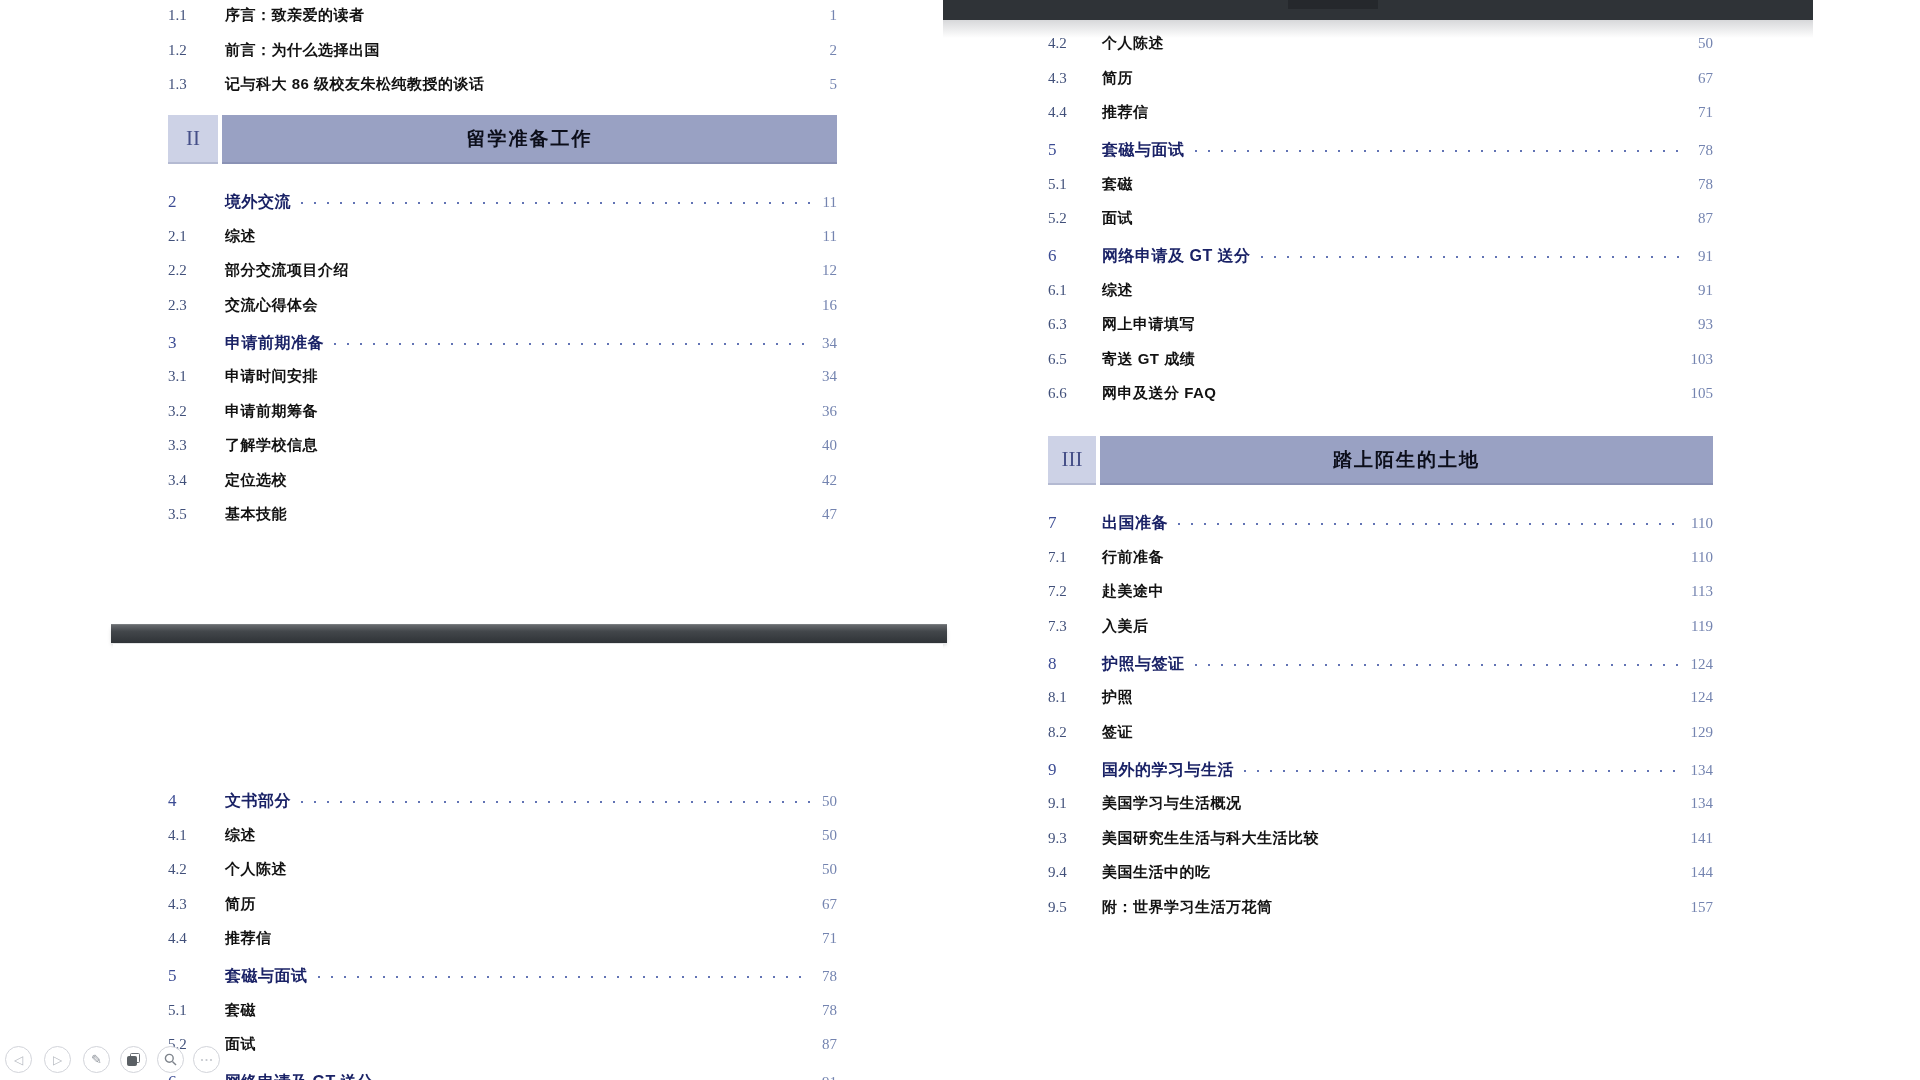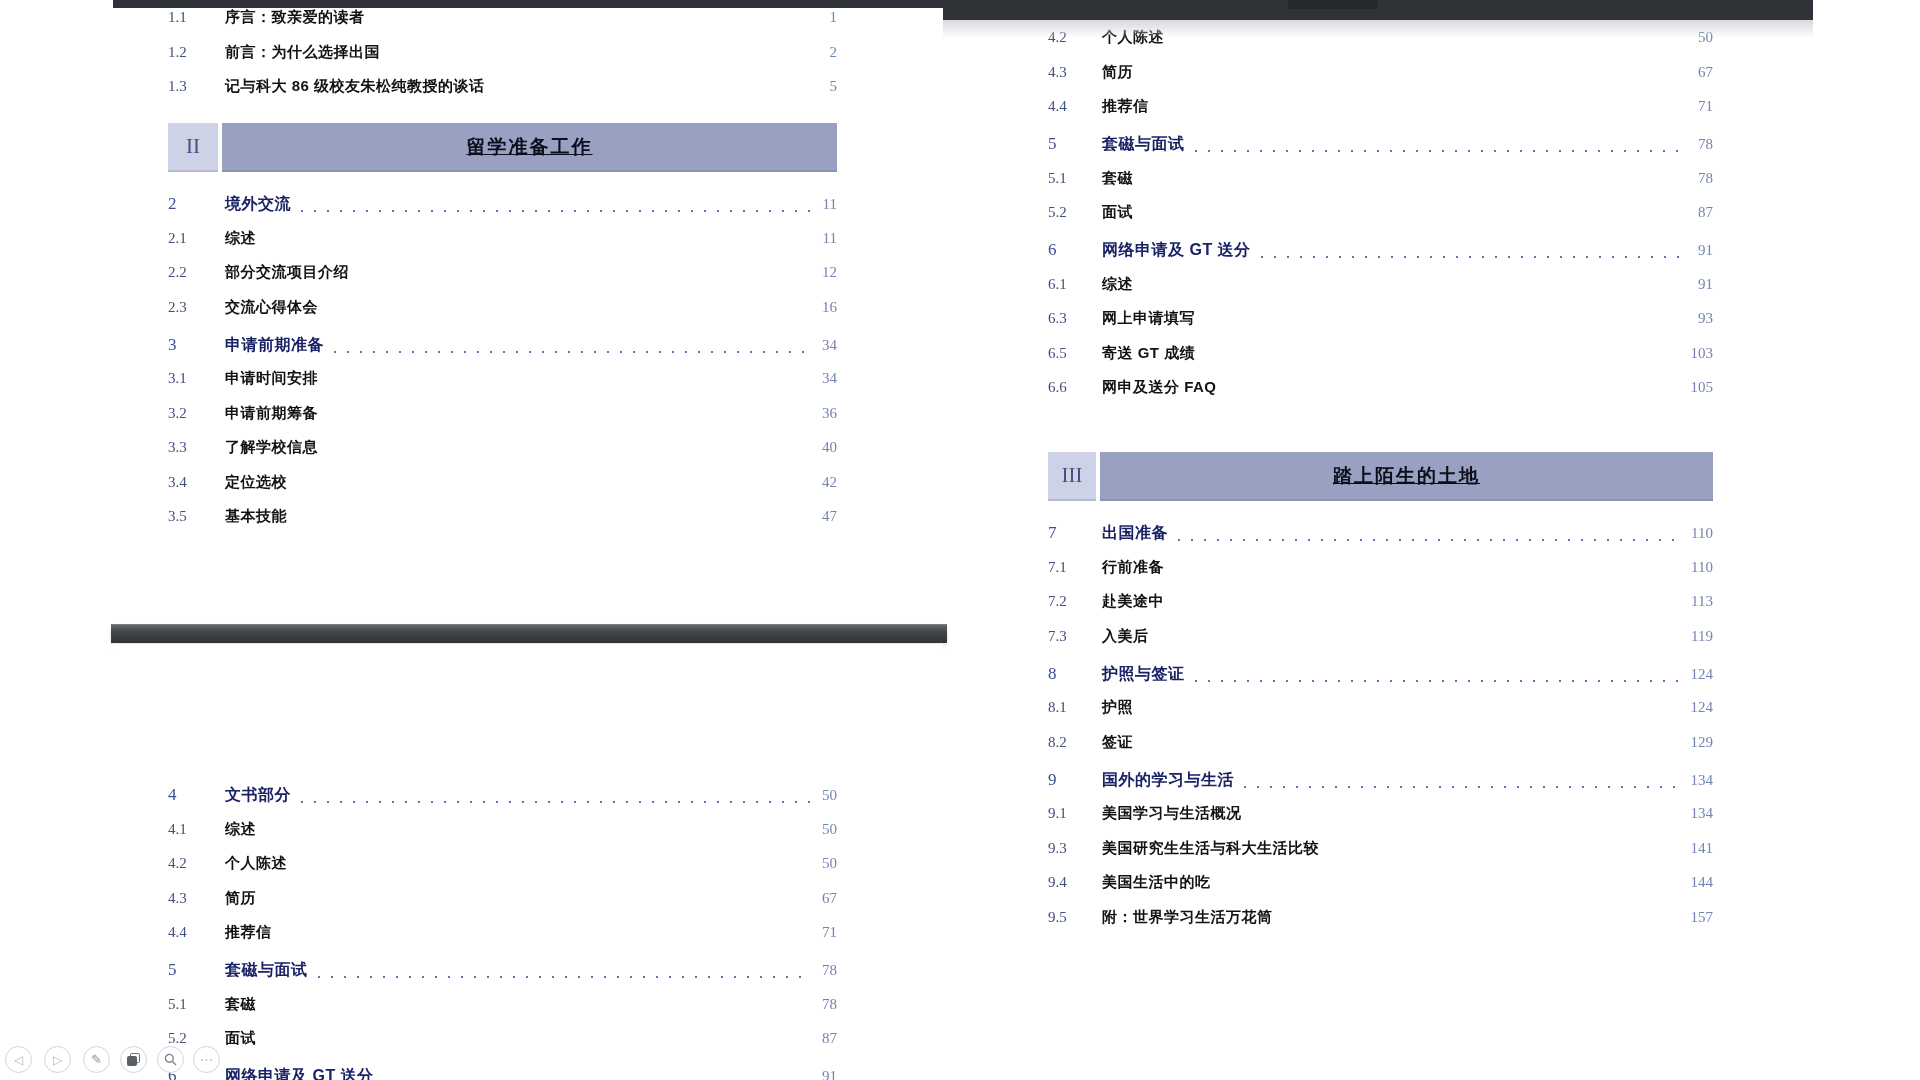--- a/index.html
+++ b/index.html
@@ -6,54 +6,54 @@
   body{
     width:1920px;height:1080px;overflow:hidden;position:relative;
     background:#ffffff;font-family:"Liberation Sans",sans-serif;
   }
   
   .topbar{position:absolute;left:113px;top:0;width:1700px;height:20px;background:#2f3337;}
   .topbar-notch{position:absolute;left:1175px;top:0;width:90px;height:9px;background:#25282c;}
   .top-shade{position:absolute;left:943px;top:20px;width:870px;height:18px;
     background:linear-gradient(#d7d8da,rgba(255,255,255,0));pointer-events:none;}
   .page{position:absolute;background:#fff;}
-  #pageL1{left:113px;top:8px;width:830px;height:616px;}
+  #pageL1{left:113px;top:0;width:830px;height:616px;}
   #pageL2{left:113px;top:644px;width:830px;height:436px;}
   #pageR{left:1035px;top:20px;width:778px;height:1060px;}
   .band{position:absolute;left:111px;top:624px;width:836px;height:18px;
     background:linear-gradient(#66696d,#43474b 35%,#2f3337);
     border-top:1px solid #797d80;box-shadow:0 3px 5px -2px rgba(0,0,0,.35);}
   .band-underline{position:absolute;left:111px;top:643px;width:836px;height:3px;
     background:linear-gradient(#e9eaeb,rgba(255,255,255,0));}
   
   .rows{box-sizing:border-box;height:100%;}
   #L1{padding:0 106px 0 55px;}
   #L2{padding:128px 106px 0 55px;}
   #R{padding:8px 100px 0 13px;}
   .row{display:flex;align-items:baseline;height:24px;margin-bottom:10.5px;}
   .row .num{font-family:"Liberation Serif",serif;font-size:15px;color:#41507a;width:57px;flex:none;}
   #R .row .num{width:54px;}
-  .row .title{font-weight:bold;font-size:15px;color:#121212;letter-spacing:.5px;white-space:nowrap;}
+  .row .title{font-weight:bold;font-size:15px;color:#121212;letter-spacing:.5px;white-space:nowrap;margin-top:6px;}
   .row .pg{font-family:"Liberation Serif",serif;font-size:15px;color:#7484b0;margin-left:auto;flex:none;}
   .row.chapter{margin-top:13px;}
   .row.chapter .num{font-size:17px;color:#3c4c94;}
   .row.chapter .title{font-size:16px;color:#1a2266;}
   .dots{flex:1;height:2px;align-self:flex-end;margin:0 10px 6px 10px;
     background:repeating-linear-gradient(to right,#6273b4 0 2px,rgba(255,255,255,0) 2px 13px);}
   
   .partbar{display:flex;height:49px;margin:22px 0 22px;}
-  .partbar.pb2{margin-top:50px;}
+  .partbar.pb2{margin-top:34px;}
   .partbar .roman{width:50px;flex:none;background:#cdd2e6;color:#454f88;
     font-family:"Liberation Serif",serif;font-size:21px;display:flex;align-items:center;justify-content:center;
     border-bottom:2px solid #b4bad2;}
   #R .partbar .roman{width:48px;}
   .partbar .pgap{width:4px;flex:none;}
   .partbar .bartitle{flex:1;background:#99a1c3;color:#0c0e1a;font-weight:bold;font-size:19px;
     display:flex;align-items:center;justify-content:center;letter-spacing:2px;
-    border-bottom:2px solid #8a92b5;text-decoration:underline;}
+    border-bottom:2px solid #8a92b5;}
   
   .ctrl{position:absolute;width:27px;height:27px;border-radius:50%;background:#fff;
     border:1.5px solid #d2d4da;box-sizing:border-box;display:flex;align-items:center;justify-content:center;
     color:#a8adb5;font-size:12px;line-height:1;}
   .ctrl svg{display:block;}
 </style>
 </head>
 <body>
 
 <div class="topbar">

